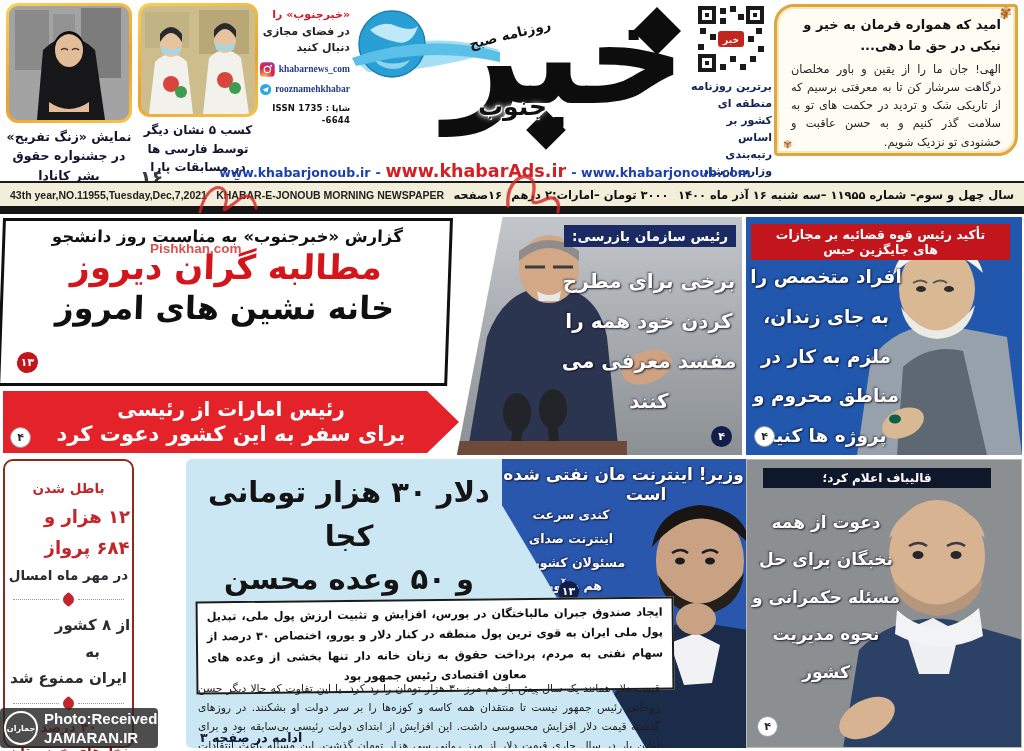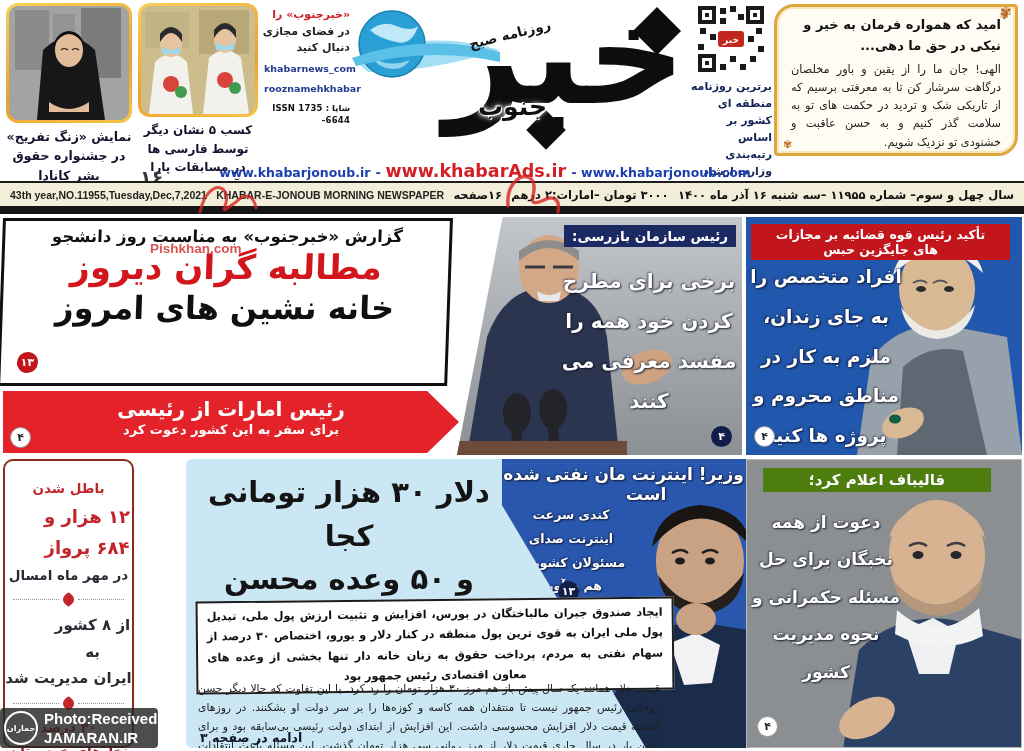--- a/index.html
+++ b/index.html
@@ -9,21 +9,21 @@
   .rtl{direction:rtl;unicode-bidi:embed;}
   .b{font-weight:bold;}
   .ctr{text-align:center;}
   .photo-frame{border-radius:12px;padding:3px;background:linear-gradient(160deg,#f8d158,#eda12f 60%,#f6c44a);}
   .photo-frame svg{display:block;border-radius:9px;}
   .teaser-cap{font-size:12.5px;line-height:1.55;color:#14142e;font-weight:bold;text-align:center;margin-top:4px;}
   .teaser-num{font-size:19px;font-weight:bold;color:#3a3a3a;}
   .social{font-size:11px;color:#222;text-align:right;line-height:1.5;}
   .social .red{color:#d01f26;}
   .soc-row{display:flex;align-items:center;justify-content:flex-start;gap:4px;margin-top:5px;direction:ltr;}
-  .soc-handle{font-size:9.5px;font-weight:bold;color:#233b8f;}
+  .soc-handle{font-size:9.5px;font-weight:bold;color:#233b8f;font-family:Liberation Serif, serif;}
   .issn{font-size:8.5px;font-weight:bold;color:#111;margin-top:5px;letter-spacing:.2px;}
   .masthead-title{font-size:138px;line-height:.9;font-weight:bold;color:#0d0d0d;}
   .masthead-sub{font-size:25px;font-weight:bold;color:#111;
       text-shadow:0 0 3px #fff,0 0 5px #fff,0 0 7px #fff,1px 1px 0 #fff,-1px -1px 0 #fff;}
   .tagline{font-size:13.5px;font-weight:bold;color:#111;transform:rotate(-14deg);}
   .diamond{width:34px;height:34px;background:#0d0d0d;transform:rotate(45deg);}
   .qr-note{font-size:11px;font-weight:bold;color:#142355;text-align:right;line-height:1.55;margin-top:4px;}
   .prayer{background:#fffdf3;border:3px solid #dfa63e;border-radius:20px 4px 20px 4px;
       box-shadow:inset 0 0 0 2px #f7e7bb;padding:8px 14px;box-sizing:border-box;}
   .prayer-title{font-size:13px;font-weight:bold;color:#111;line-height:1.6;text-align:right;}
@@ -39,21 +39,21 @@
   .dl-fa{font-size:11.5px;font-weight:bold;color:#111;}
   .black-rule{background:#161616;}
   .box{box-sizing:border-box;}
   .box-student{background:#fff;border:3.5px solid #101010;transform:skewX(-2deg);transform-origin:top right;}
   .kicker-plain{font-size:16.5px;font-weight:bold;color:#101010;}
   .hl-red{font-size:34px;font-weight:bold;color:#d2161c;line-height:1.25;}
   .hl-black{font-size:32px;font-weight:bold;color:#101010;line-height:1.2;}
   .banner-red{background:#e32329;clip-path:polygon(0 0,93% 0,100% 50%,93% 100%,0 100%);
       color:#fff;text-align:center;}
   .banner-l1{font-size:20px;font-weight:bold;line-height:1.3;padding-top:5px;}
-  .banner-l2{font-size:13px;font-weight:bold;line-height:1.2;}
+  .banner-l2{font-size:21px;font-weight:bold;line-height:1.2;}
   .pgc{width:21px;height:21px;border-radius:50%;display:flex;align-items:center;justify-content:center;
       font-size:11px;font-weight:bold;box-sizing:border-box;}
   .pgc-dark{background:#121d49;color:#fff;}
   .pgc-light{background:#fff;color:#22222a;border:1px solid #999;}
   .pgc-red{background:#c3161c;color:#fff;}
   .kicker-bar{color:#fff;font-weight:bold;text-align:center;padding:3px 8px;}
   .hl-white{color:#fff;font-weight:bold;text-align:center;
       text-shadow:1px 1px 2px rgba(10,10,30,.85),-1px -1px 2px rgba(10,10,30,.5);}
   .sidebar{background:#fff;border:2px solid #8d2a1c;border-radius:10px;}
   .sb-line{font-size:13.5px;font-weight:bold;text-align:center;line-height:1.75;}
@@ -315,21 +315,21 @@
       <div class="sb-line sb-red" style="font-size:18px;margin-left:37px;">۱۲ هزار و ۶۸۴ پرواز</div>
       <div class="sb-line sb-dark">در مهر ماه امسال</div>
     </div>
     <div class="sb-sep">
       <span class="dots"></span>
         <span class="clover"></span>
         <span class="dots"></span>
     </div>
     <div>
       <div class="sb-line sb-dark" style="font-size:15px;padding-left:48px;">از ۸ کشور به</div>
-      <div class="sb-line sb-dark" style="font-size:15px;">ایران مدیریت شد</div>
+      <div class="sb-line sb-dark" style="font-size:15px;">ایران ممنوع شد</div>
     </div>
     <div class="sb-sep">
       <span class="dots"></span>
         <span class="clover"></span>
         <span class="dots"></span>
     </div>
     <div>
       <div class="sb-line sb-red">۴۰ درصد</div>
       <div class="sb-line sb-maroon">نخل‌های خوزستان</div>
     </div>
@@ -376,21 +376,21 @@
       <path d="M158 170 L186 158 L212 172 L202 214 L172 214 Z" fill="#eef0f2"></path>
       <ellipse cx="190" cy="96" rx="48" ry="56" fill="#d7b392"></ellipse>
       <path d="M142 78 Q190 36 238 78 Q232 48 190 44 Q150 48 142 78 Z" fill="#d7b392"></path>
       <path d="M146 120 Q190 170 236 118 Q232 152 190 156 Q152 152 146 120 Z" fill="#b6977c"></path>
       <path d="M150 150 Q190 186 232 148 L236 176 Q192 198 148 174 Z" fill="#f2f3f4"></path>
       <path d="M162 86 q10 -6 18 0 M200 86 q10 -6 18 0" stroke="#3a3a40" stroke-width="2.5" fill="none"></path>
       <ellipse cx="171" cy="95" rx="5.5" ry="4" fill="#26262c"></ellipse>
         <ellipse cx="209" cy="95" rx="5.5" ry="4" fill="#26262c"></ellipse>
       <ellipse cx="120" cy="258" rx="30" ry="18" fill="#d7b392" transform="rotate(-28 120 258)"></ellipse>
     </svg>
-    <div class="abs kicker-bar rtl" style="left:8px;right:30px;top:8px;background:#4d7c0f;font-size:15px;margin-left:8px;">قالیباف اعلام کرد؛</div>
+    <div class="abs kicker-bar rtl" style="left:8px;right:30px;top:8px;background:#0f172a;font-size:12px;margin-left:8px;">قالیباف اعلام کرد؛</div>
     <div class="abs hl-white rtl" style="left:4px;top:44px;width:150px;font-size:17px;line-height:2.2;">دعوت از همه نخبگان برای حل مسئله حکمرانی و نحوه مدیریت کشور</div>
     <div class="abs pgc pgc-light" style="left:10px;bottom:10px;">۴</div>
   </div>
 
   <div class="abs wm-band" style="left:0;top:708px;width:158px;height:40px;">
     <div class="jam-logo">
         <span>جماران</span>
       </div>
     <div class="wm-txt">
       <div>Photo:Received</div>

